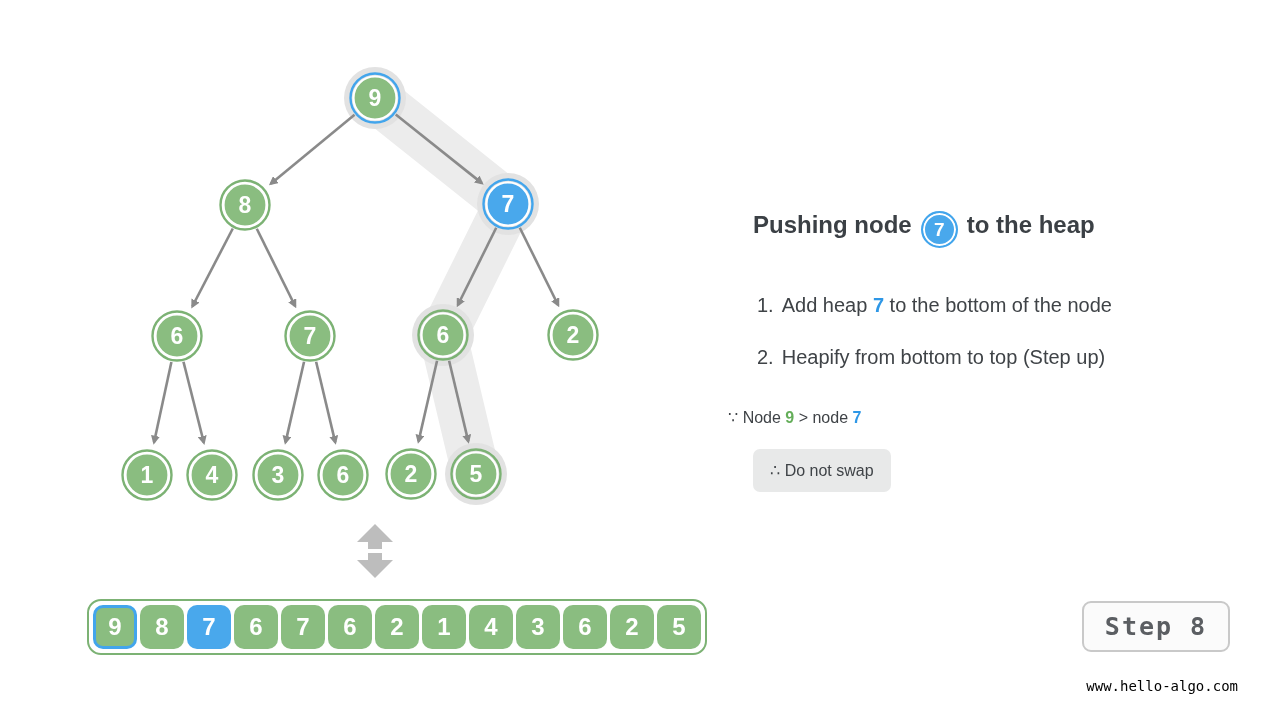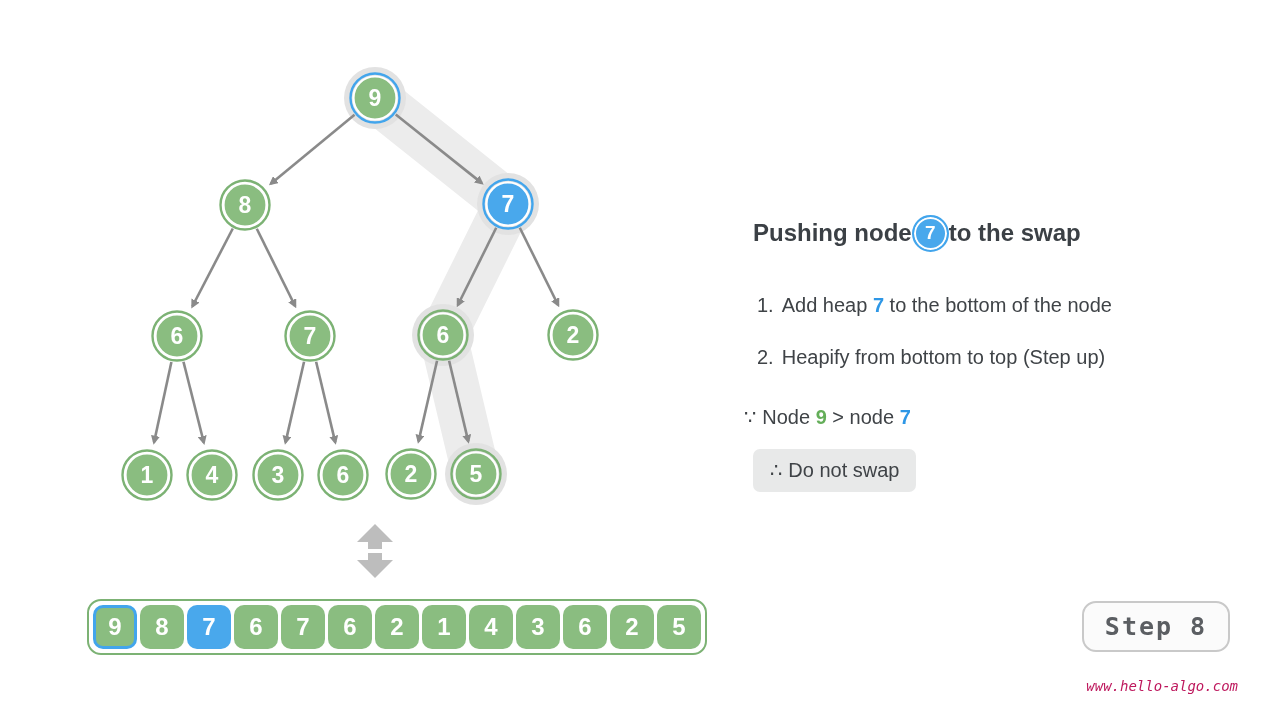--- a/index.html
+++ b/index.html
@@ -20,55 +20,55 @@
     width:44px;height:44px;box-sizing:border-box;border-radius:10px;
     display:flex;align-items:center;justify-content:center;
     color:#ffffff;font-weight:bold;font-size:24px;
   }
   .cell-green{background:#8ABD80;}
   .cell-blue{background:#49A8EC;}
   .cell-green-blue-border{background:#8ABD80;border:3.5px solid #42A5EC;}
   
   .panel-title{
     position:absolute;left:753px;top:211px;height:44px;
-    display:flex;align-items:center;
+    display:flex;gap:9px;
     font-size:24px;font-weight:bold;color:#3B4045;white-space:nowrap;
   }
   .inline-node{
     width:33px;height:33px;border-radius:50%;flex:0 0 auto;
     background:#49A8EC;border:2.5px solid #42A5EC;
     box-shadow:inset 0 0 0 2px #ffffff;
     display:flex;align-items:center;justify-content:center;
     color:#ffffff;font-size:19px;font-weight:bold;
   }
   #step-list{position:absolute;left:757px;top:291px;font-size:20px;color:#3F4347;}
   .step-line{display:flex;gap:8px;line-height:28px;margin-bottom:24px;white-space:nowrap;}
   .seg-blue{color:#2E97E6;font-weight:bold;}
   .seg-green{color:#64AE59;font-weight:bold;}
   .because-line{
-    position:absolute;left:744px;top:404px;
-    font-size:20px;line-height:27px;color:#3F4347;white-space:nowrap;
+    position:absolute;left:728px;top:404px;
+    font-size:16px;line-height:27px;color:#3F4347;white-space:nowrap;
   }
   .conclusion-box{
     position:absolute;left:753px;top:449px;
     background:#E8E9E9;border-radius:7px;padding:8px 17px;
-    font-size:20px;line-height:27px;color:#3F4347;white-space:nowrap;
+    font-size:16px;line-height:27px;color:#3F4347;white-space:nowrap;
   }
   
   .step-button{
     position:absolute;left:1082px;top:601px;width:148px;height:51px;box-sizing:border-box;
-    border:2px solid #C9C9C9;border-radius:14px;background:#FBFBFB;
+    border:2px solid #C9C9C9;border-radius:9px;background:#FBFBFB;
     display:flex;align-items:center;justify-content:center;
     font-family:"DejaVu Sans Mono","Liberation Mono",monospace;
     font-weight:bold;font-size:25px;color:#5B5E62;letter-spacing:2px;
   }
   .watermark{
     position:absolute;right:42px;top:678px;
     font-family:"DejaVu Sans Mono","Liberation Mono",monospace;
-    font-size:14px;color:#be185d;font-style:italic;
+    font-size:14px;color:#000000;
   }
 </style>
 </head>
 <body>
 
 <div class="canvas">
 
   <svg id="tree-svg" width="740" height="595">
       <polyline points="375,98 508,204 443,335 476,474" fill="none" stroke="#ECECEC" stroke-width="48" stroke-linecap="round" stroke-linejoin="round"></polyline>
       <circle cx="375" cy="98" r="31" fill="#E2E2E2"></circle>
@@ -175,21 +175,21 @@
       <div class="array-cell cell-green">4</div>
       <div class="array-cell cell-green">3</div>
       <div class="array-cell cell-green">6</div>
       <div class="array-cell cell-green">2</div>
       <div class="array-cell cell-green">5</div>
     </div>
 
   <div class="panel-title">
     <span>Pushing node</span>
     <span class="inline-node">7</span>
-    <span>to the swap</span>
+    <span>to the heap</span>
   </div>
 
   <div id="step-list">
       <div class="step-line">
         <span>1.</span>
         <span><span>Add heap </span><span class="seg-blue">7</span><span> to the bottom of the node</span></span>
       </div>
       <div class="step-line">
         <span>2.</span>
         <span><span>Heapify from bottom to top (Step up)</span></span>

